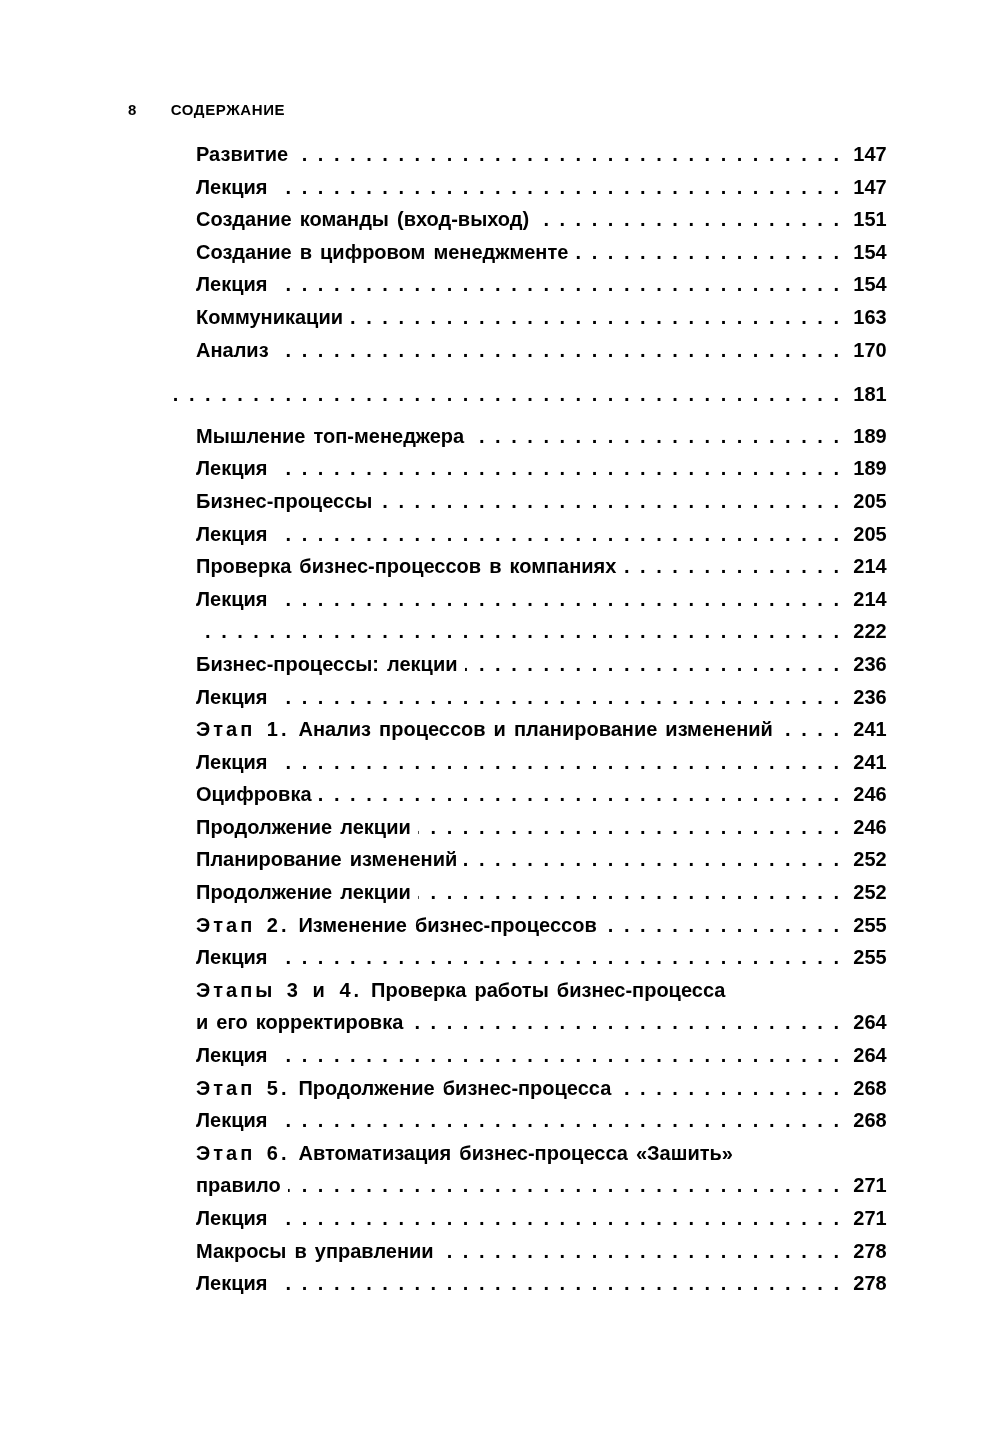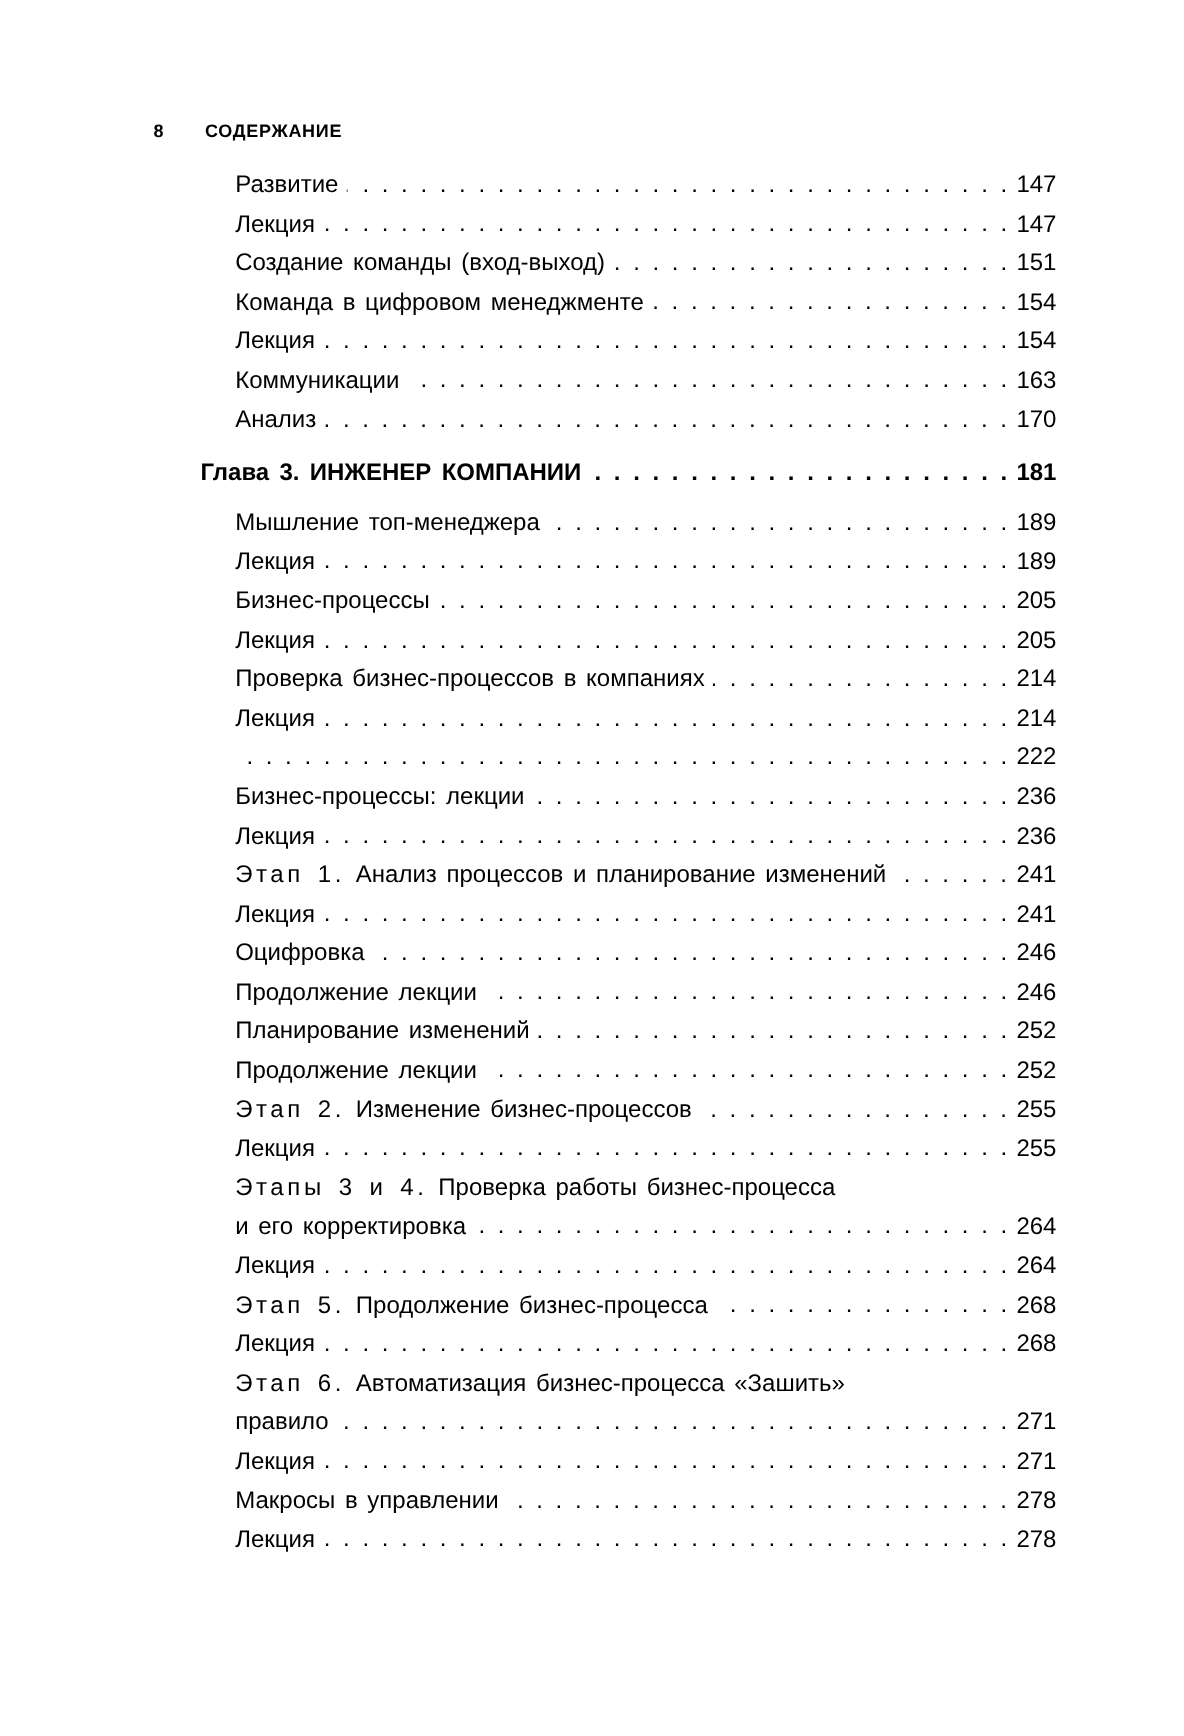--- a/index.html
+++ b/index.html
@@ -25,38 +25,39 @@
   
   .toc{
     position:absolute;left:0;top:138px;right:0;
     font-size:20px;
   }
   .row{
     display:flex;align-items:baseline;
     height:32.6px;line-height:32.6px;
     padding-left:196px;padding-right:94px;
     word-spacing:2.5px;
+    font-weight:bold;
   }
   .row.l2{}
   .row.chapter{
     padding-left:167px;font-weight:bold;
     margin:12px 0 9px 0;word-spacing:3px;
   }
   .prefix{white-space:nowrap;letter-spacing:3px;word-spacing:3px;margin-right:9px;}
   .label{white-space:nowrap;}
   .dots{
     flex:1 1 auto;min-width:0;overflow:hidden;white-space:nowrap;
     direction:rtl;margin:0 8px 0 7px;
   }
   .dots::after{
     word-spacing:5px;
     content:". . . . . . . . . . . . . . . . . . . . . . . . . . . . . . . . . . . . . . . . . . . . . . . . . . . . . . . . . . . .";
   }
   .row.nopage .dots{visibility:hidden;}
-  .page-num{text-align:left;min-width:46px;white-space:nowrap;}
+  .page-num{text-align:center;min-width:46px;white-space:nowrap;}
 </style>
 </head>
 <body>
 
 <div class="page">
 
   <div class="running-head">
     <span class="folio">8</span>
     <span class="rtitle">СОДЕРЖАНИЕ</span>
   </div>
@@ -75,21 +76,21 @@
     <span class="page-num">147</span>
   </div>
       <div class="row l1">
 
     <span class="label">Создание команды (вход-выход)</span>
     <span class="dots"></span>
     <span class="page-num">151</span>
   </div>
       <div class="row l1">
 
-    <span class="label">Команда в цифровом менеджменте</span>
+    <span class="label">Создание в цифровом менеджменте</span>
     <span class="dots"></span>
     <span class="page-num">154</span>
   </div>
       <div class="row l2">
 
     <span class="label">Лекция</span>
     <span class="dots"></span>
     <span class="page-num">154</span>
   </div>
       <div class="row l1">
@@ -99,21 +100,20 @@
     <span class="page-num">163</span>
   </div>
       <div class="row l1">
 
     <span class="label">Анализ</span>
     <span class="dots"></span>
     <span class="page-num">170</span>
   </div>
       <div class="row chapter">
 
-    <span class="label">Глава 3. ИНЖЕНЕР КОМПАНИИ</span>
     <span class="dots"></span>
     <span class="page-num">181</span>
   </div>
       <div class="row l1">
 
     <span class="label">Мышление топ-менеджера</span>
     <span class="dots"></span>
     <span class="page-num">189</span>
   </div>
       <div class="row l2">

